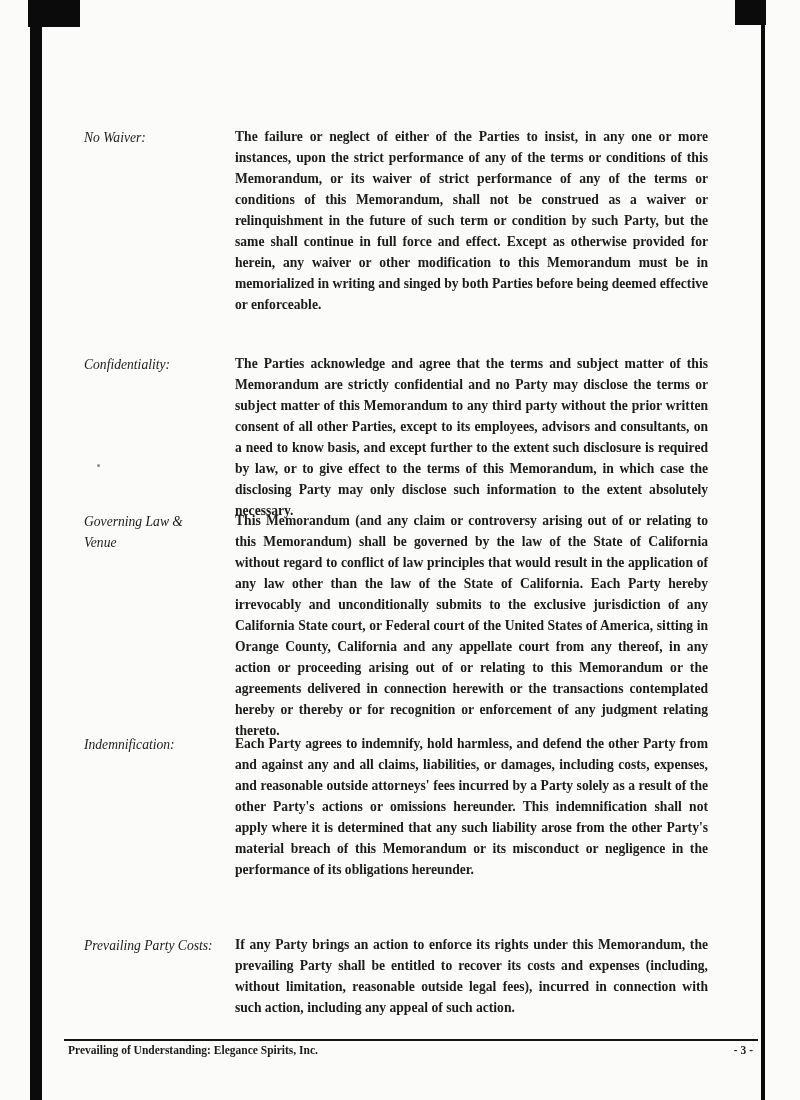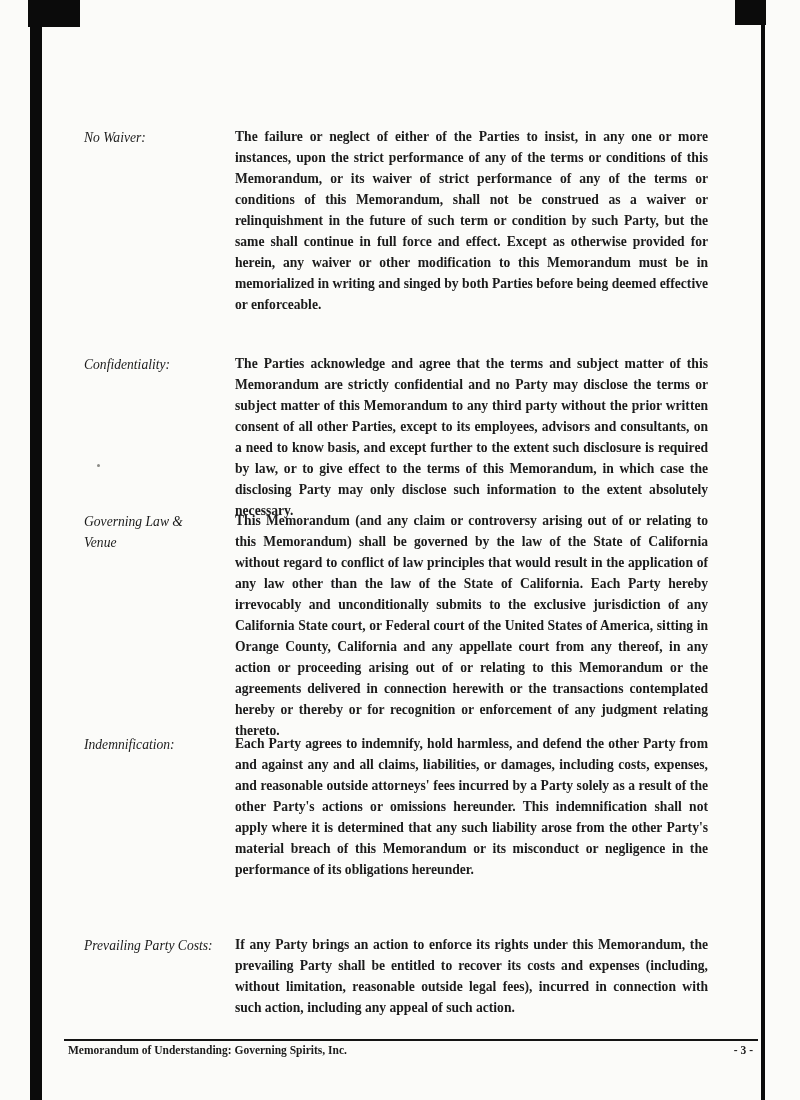--- a/index.html
+++ b/index.html
@@ -100,16 +100,16 @@
     <div class="sec-label">Indemnification:</div>
     <div class="sec-text">Each Party agrees to indemnify, hold harmless, and defend the other Party from and against any and all claims, liabilities, or damages, including costs, expenses, and reasonable outside attorneys' fees incurred by a Party solely as a result of the other Party's actions or omissions hereunder. This indemnification shall not apply where it is determined that any such liability arose from the other Party's material breach of this Memorandum or its misconduct or negligence in the performance of its obligations hereunder.</div>
   </div>
 
   <div class="section s5">
     <div class="sec-label">Prevailing Party Costs:</div>
     <div class="sec-text">If any Party brings an action to enforce its rights under this Memorandum, the prevailing Party shall be entitled to recover its costs and expenses (including, without limitation, reasonable outside legal fees), incurred in connection with such action, including any appeal of such action.</div>
   </div>
 
   <div class="footer-rule"></div>
-  <div class="footer-left">Memorandum of Understanding: Governing Spirits, Inc.</div>
+  <div class="footer-left">Prevailing of Understanding: Elegance Spirits, Inc.</div>
   <div class="footer-right">- 3 -</div>
 
 </div>
 
 </body></html>

